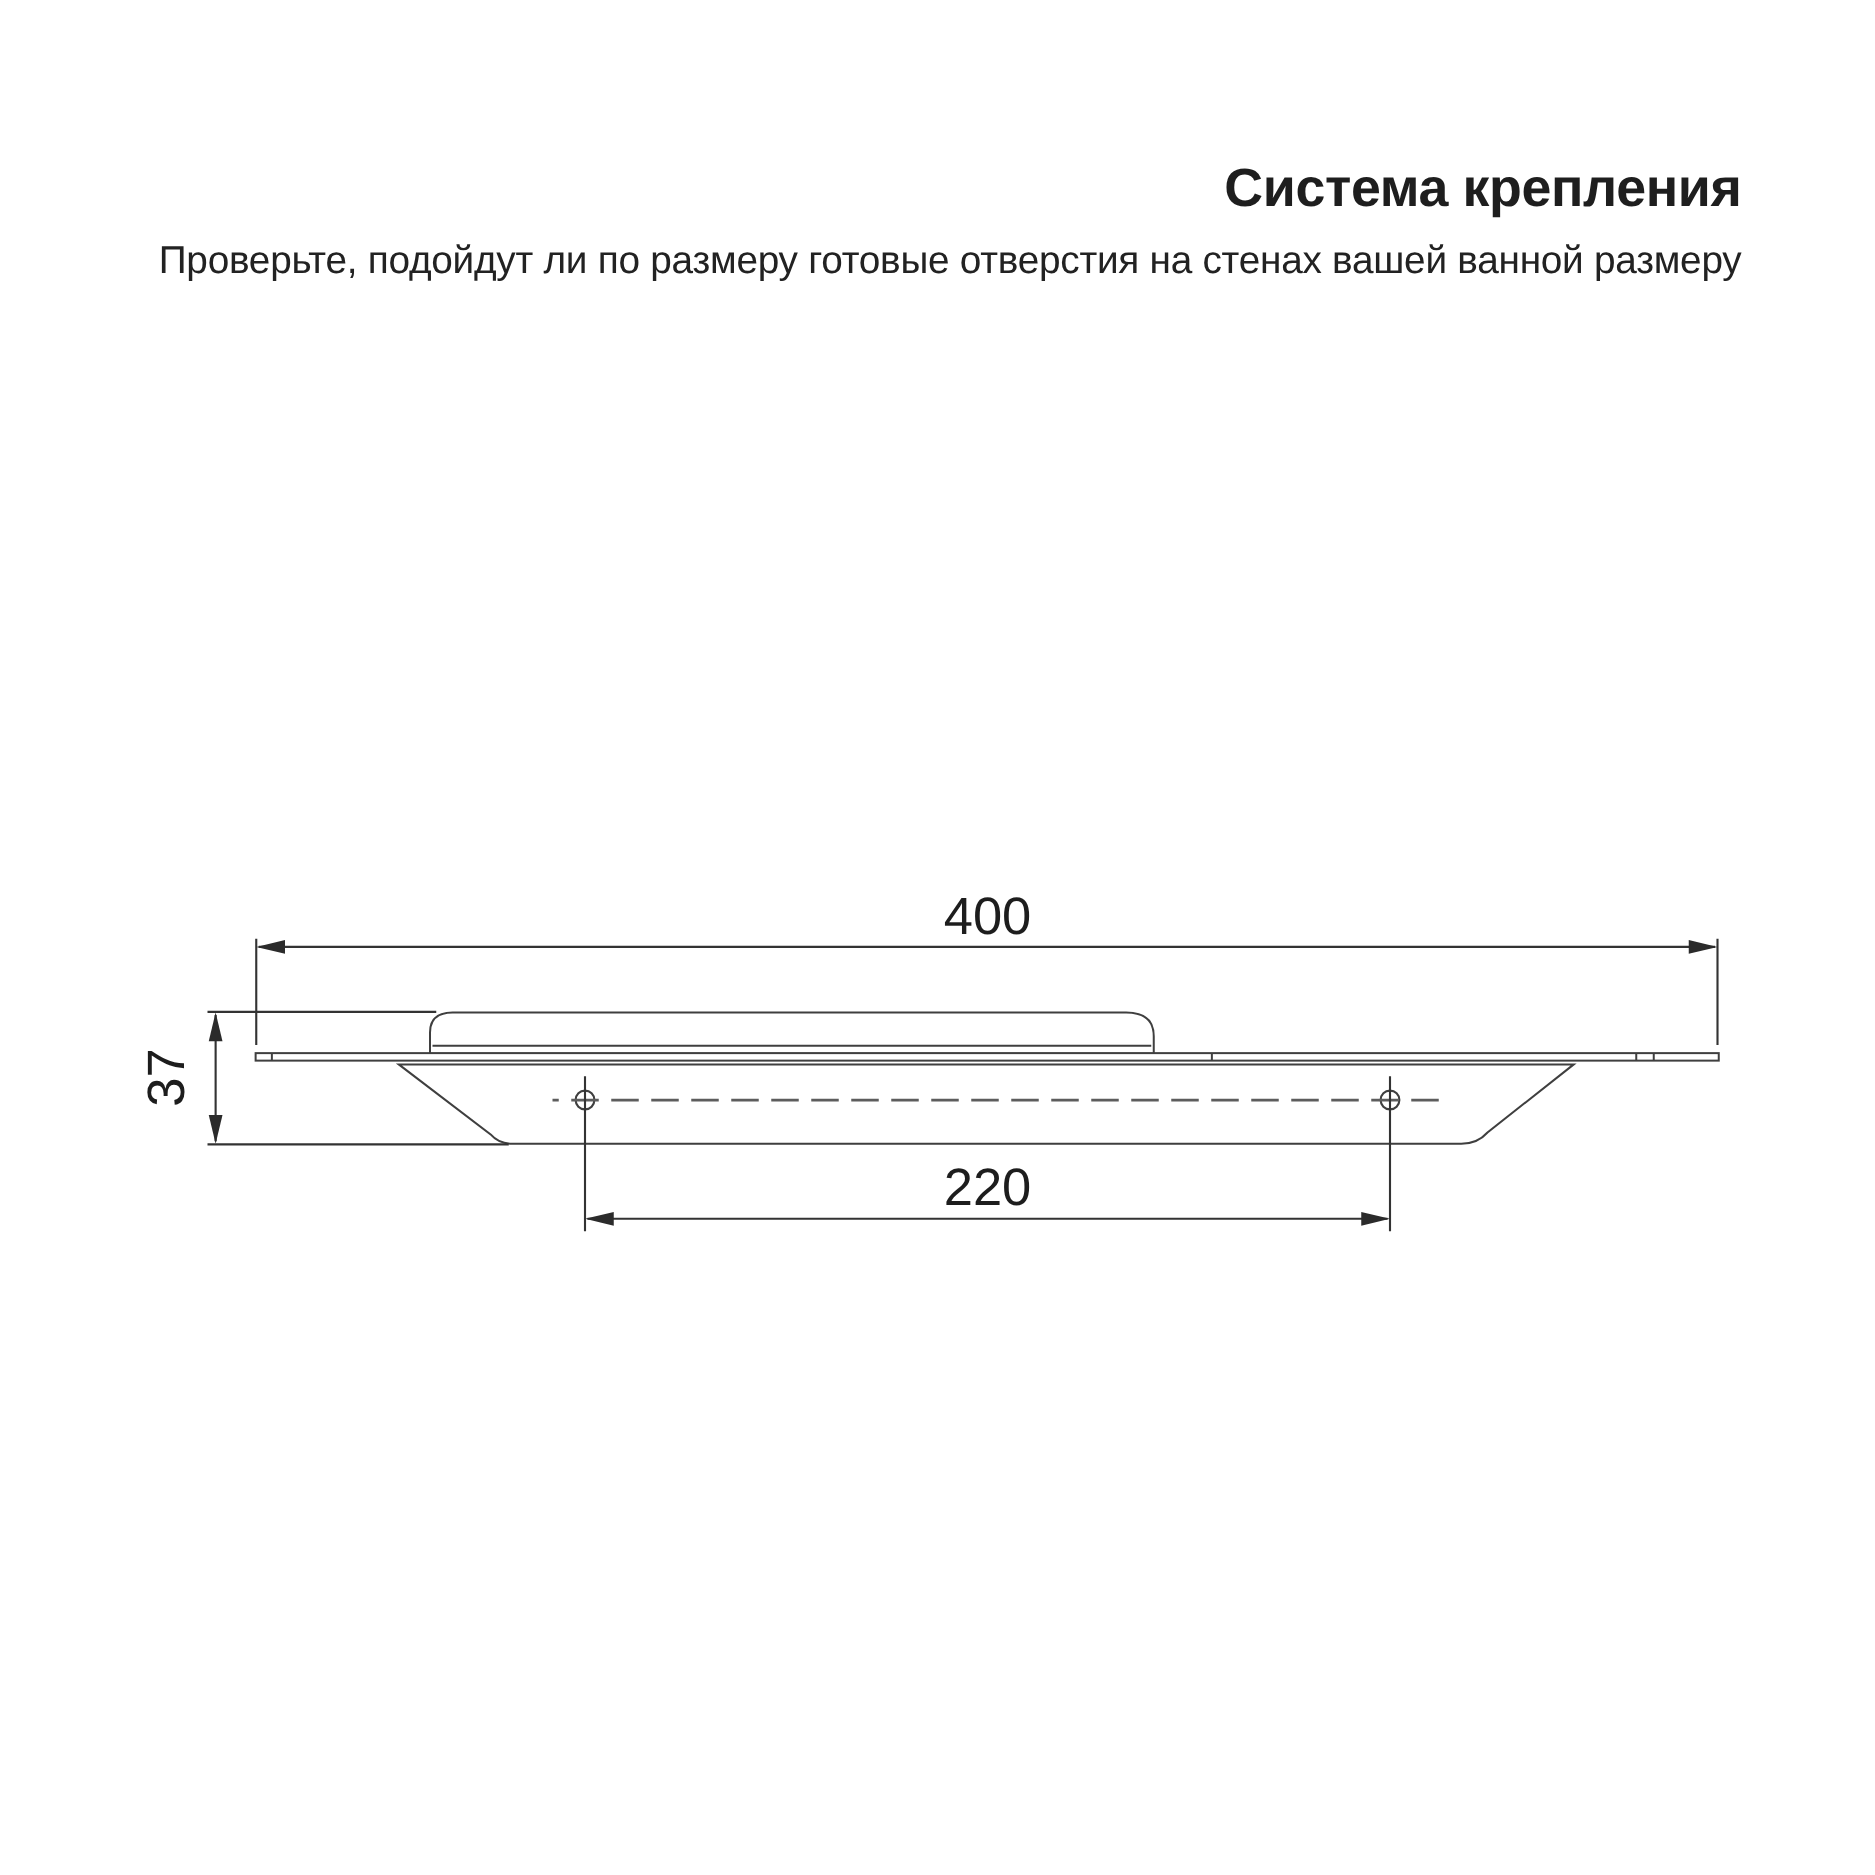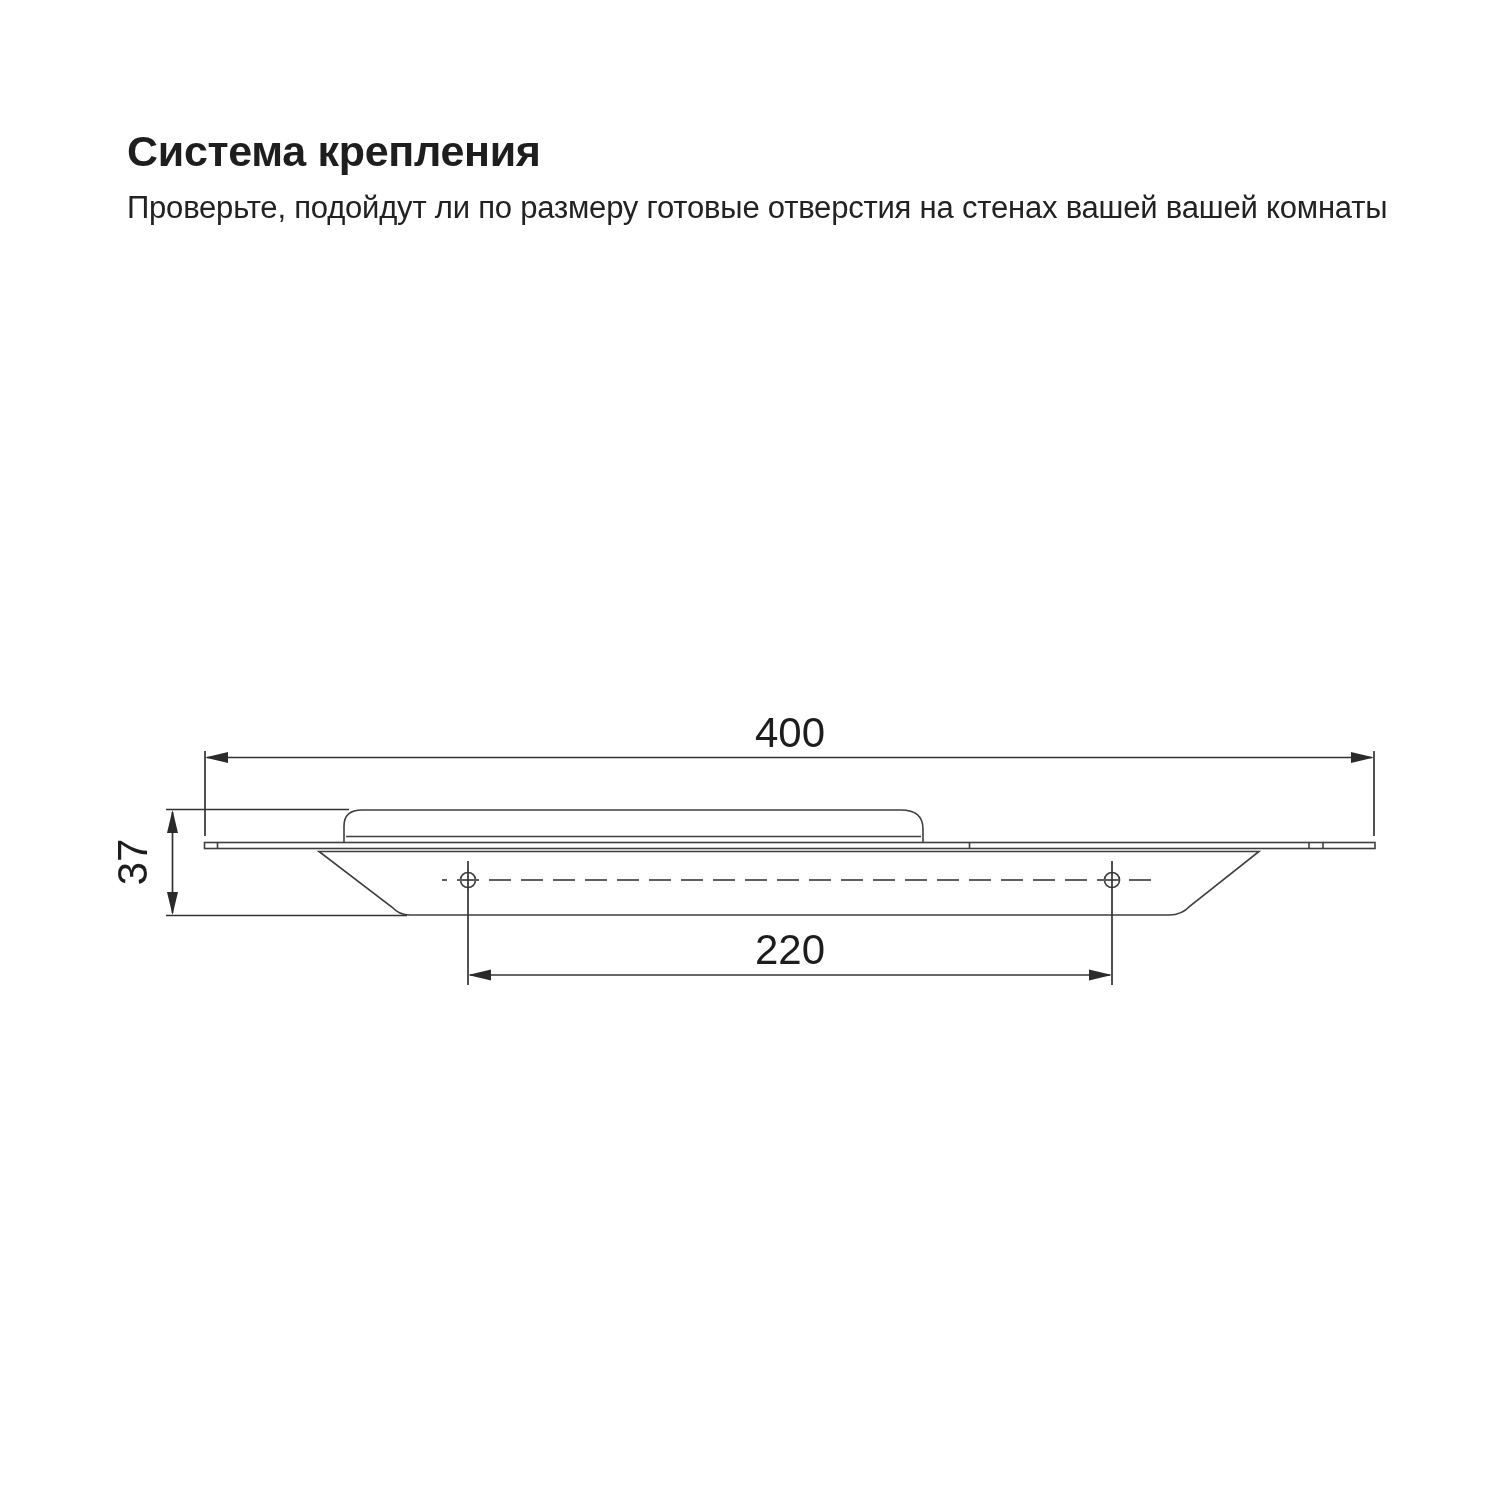--- a/index.html
+++ b/index.html
@@ -3,20 +3,21 @@
 <meta charset="utf-8">
 <style>
   html, body { margin: 0; padding: 0; background: #ffffff; }
   .canvas {
     position: relative;
     width: 1500px;
     height: 1232px;
     background: #ffffff;
     font-family: "Liberation Sans", sans-serif;
     overflow: hidden;
+    text-align: right;
   }
   .header {
     position: absolute;
     left: 127px;
     top: 128px;
   }
   .page-title {
     font-size: 43px;
     font-weight: 700;
     color: #1e1e1e;
@@ -50,21 +51,21 @@
                  font-size: 42px; fill: #1d1d1d; text-anchor: middle; }
 </style>
 </head>
 <body>
 
 <div class="canvas">
 
   <div class="header">
     <h1 class="page-title">Система крепления</h1>
     <div class="description">
-      <div class="line">Проверьте, подойдут ли по размеру готовые отверстия на стенах вашей вашей комнаты</div>
+      <div class="line">Проверьте, подойдут ли по размеру готовые отверстия на стенах вашей ванной размеру</div>
     </div>
   </div>
 
   <svg class="drawing-svg" viewBox="0 0 1500 1500">
 
     <g>
 
       <path class="part-fill" d="M 344 843 L 344 826 Q 344 810 362 810 L 901 810 Q 923 810 923 829 L 923 843 Z"></path>
       <line class="part-line" x1="346" y1="836.5" x2="921" y2="836.5"></line>
 

